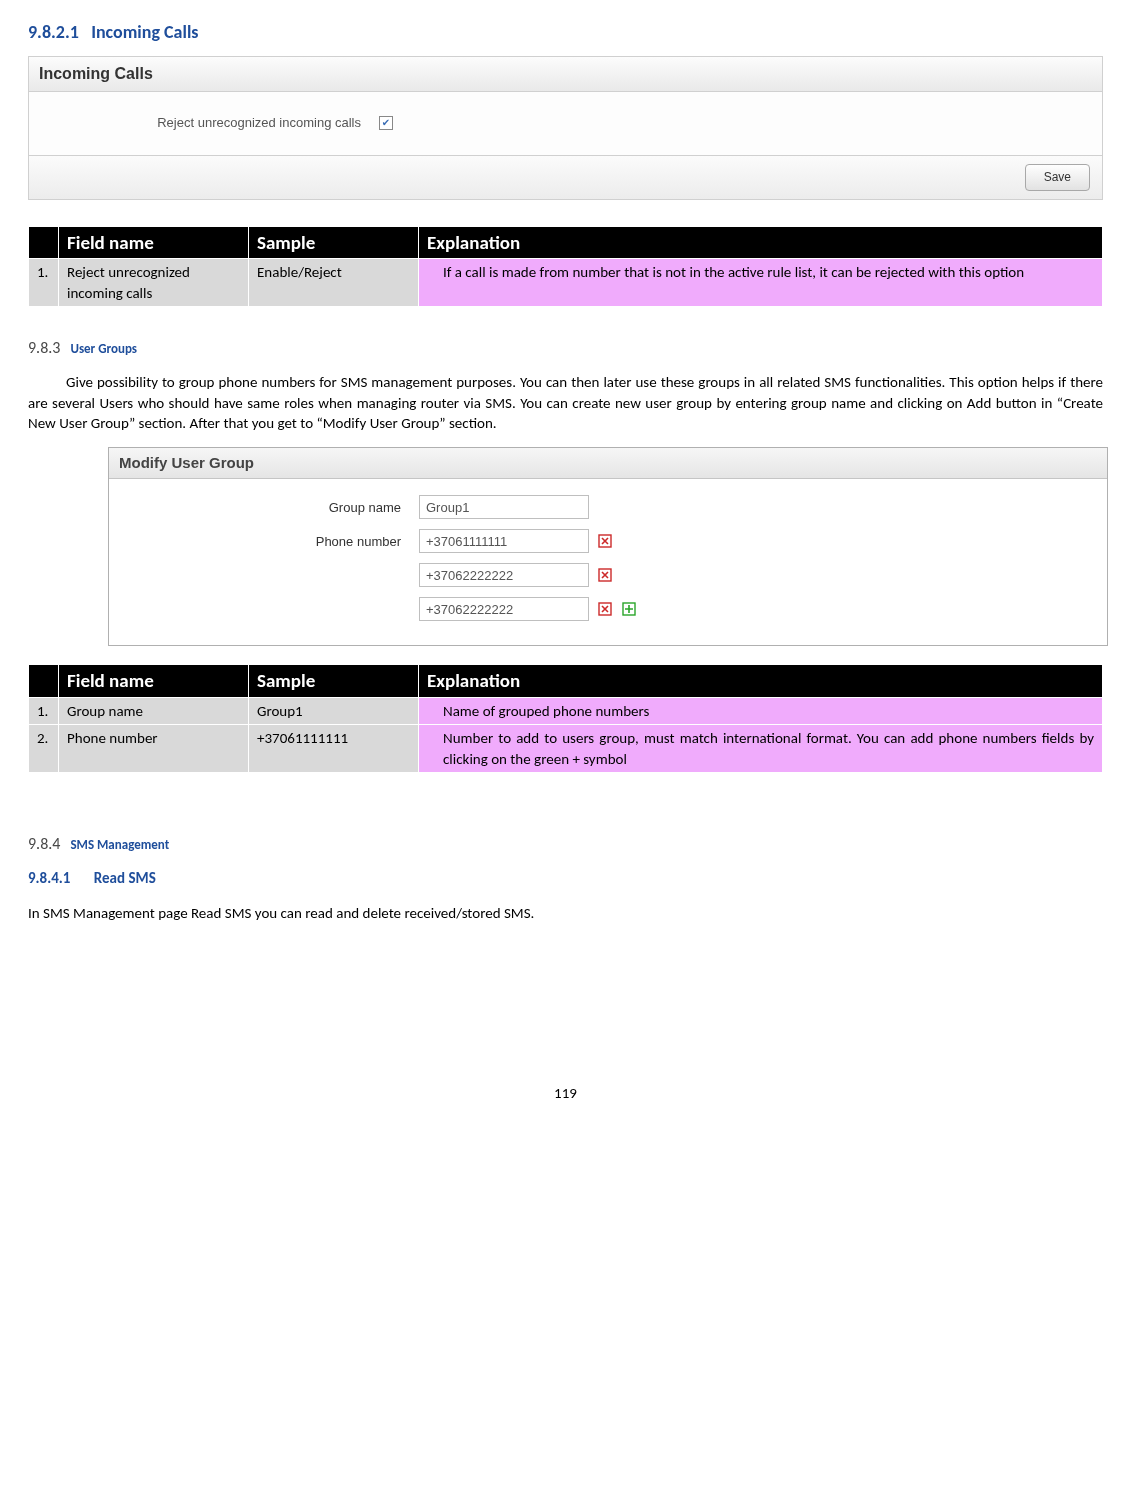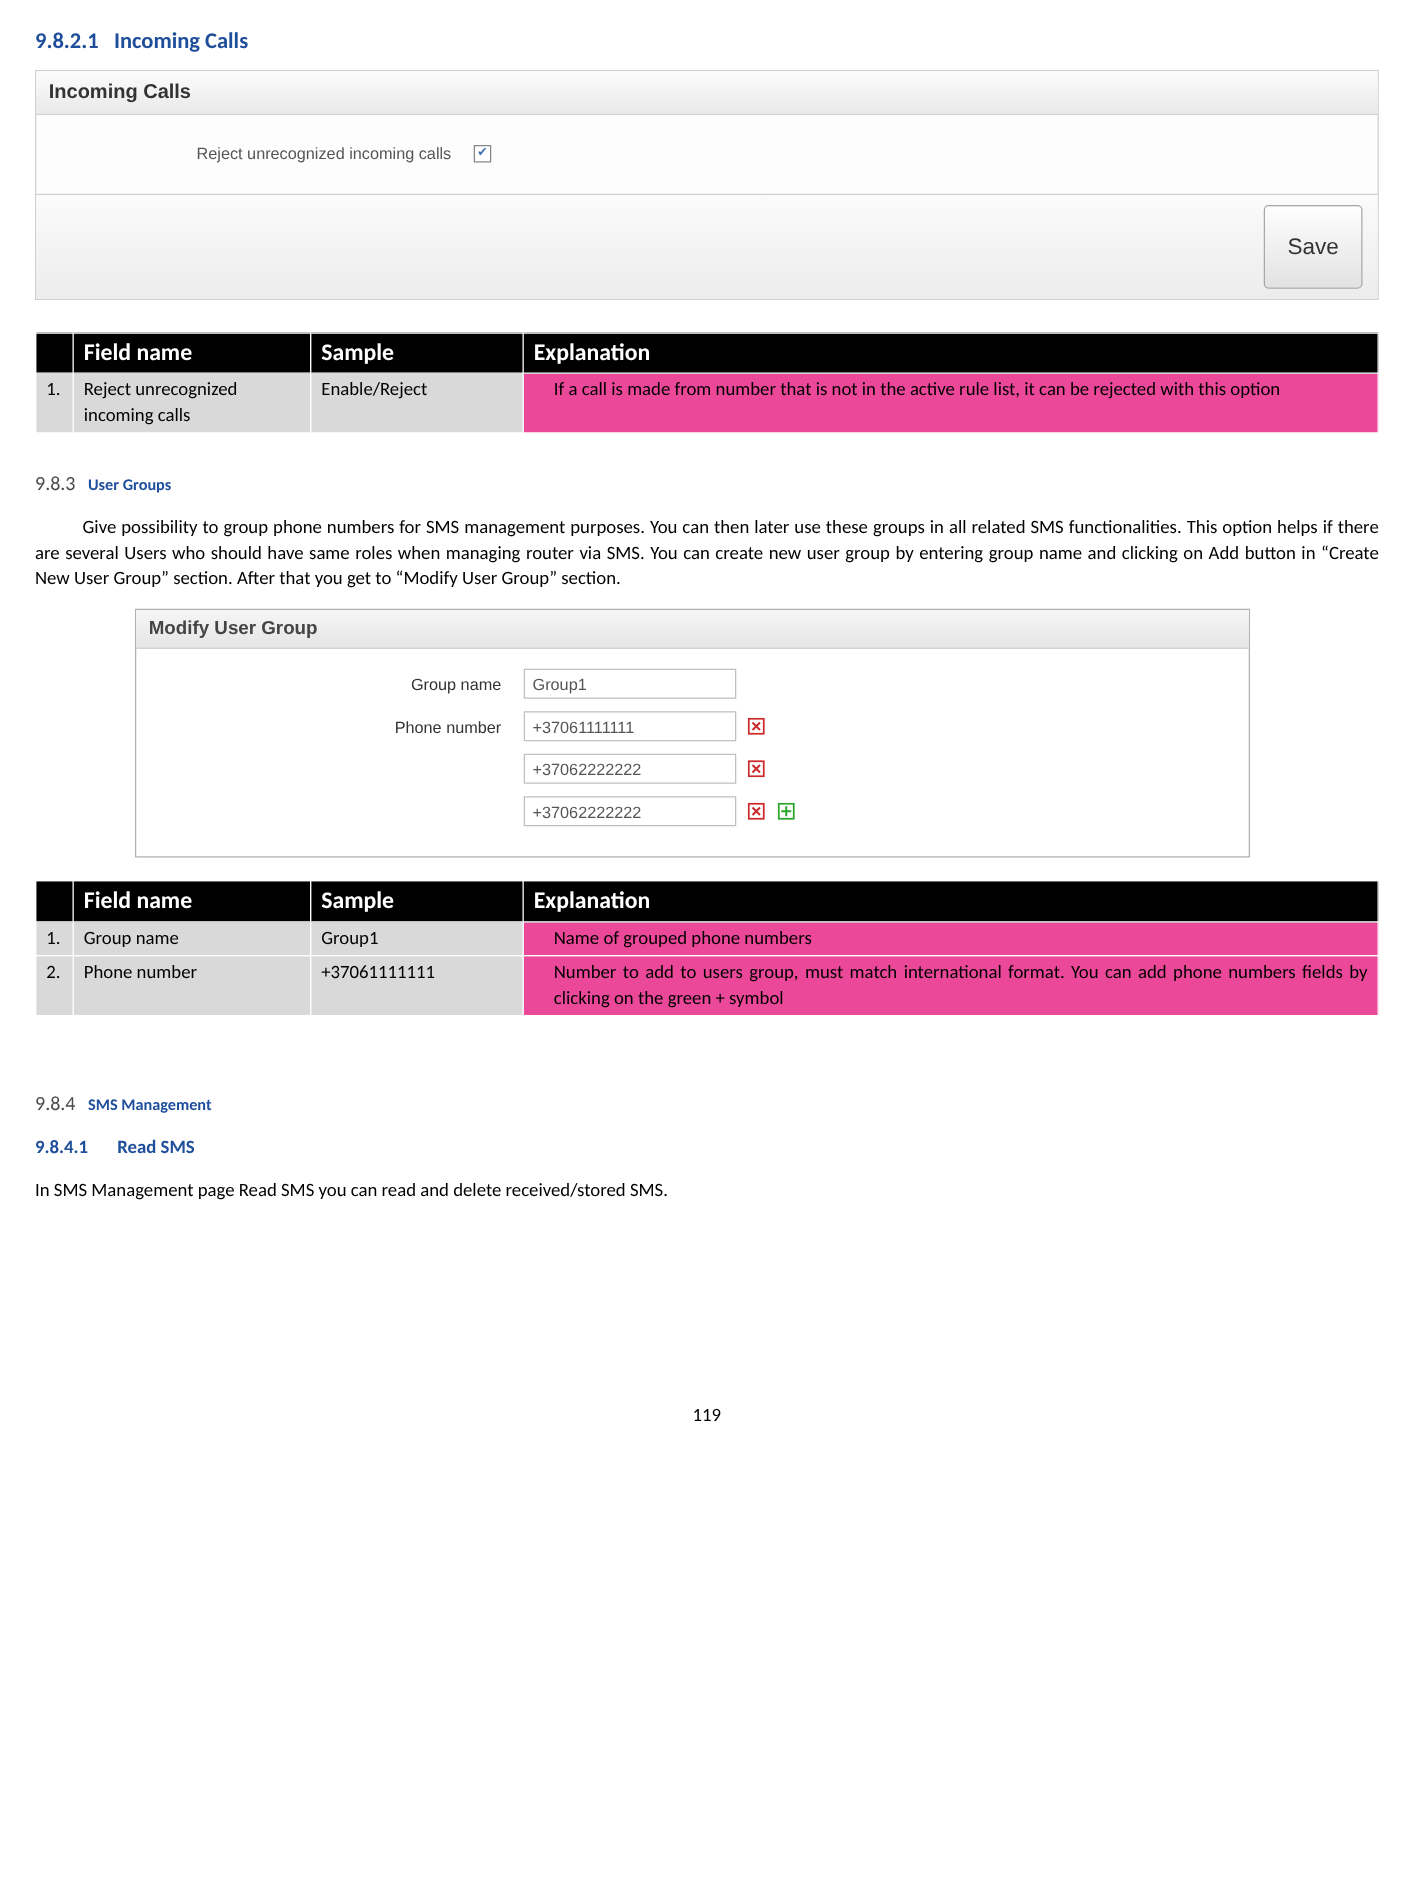--- a/index.html
+++ b/index.html
@@ -54,48 +54,48 @@
     border-top: 1px solid #d0d0d0;
     background: linear-gradient(#fbfbfb, #ececec);
     padding: 8px 12px;
     text-align: right;
   }
   .btn-save {
     display: inline-block;
     border: 1px solid #a8a8a8;
     border-radius: 4px;
     background: linear-gradient(#fefefe, #e2e2e2);
-    padding: 20px 18px;
-    font-size: 18px;
+    padding: 4px 18px;
+    font-size: 12px;
     color: #333;
     font-family: Arial, sans-serif;
   }
   table.field-table {
     border-collapse: collapse;
     width: 100%;
     margin: 0 0 10px 0;
   }
   table.field-table th {
     background: #000; color: #fff; text-align: left; font-weight: bold;
     padding: 3px 8px; font-size: 19px; border: 1px solid #fff;
   }
   table.field-table th.numcol { width: 30px; }
   table.field-table td {
     padding: 3px 8px; font-size: 15px; vertical-align: top;
     border: 1px solid #fff;
   }
   table.field-table td.num { background: #d9d9d9; width: 30px; text-align: left;}
   table.field-table td.fname { background: #d9d9d9; width: 190px;}
   table.field-table td.sample { background: #d9d9d9; width: 170px;}
-  table.field-table td.expl { background: #ec4899; text-align: justify; padding-left: 24px;}
+  table.field-table td.expl { background: #f0abfc; text-align: justify; padding-left: 24px;}
   .para { text-align: justify; margin: 0 0 14px 0; text-indent: 38px;}
   .body-text { margin: 0 0 14px 0;}
   .modify-panel {
     border: 1px solid #b0b0b0;
-    width: 892px;
+    width: 1000px;
     margin: 0 auto 18px 80px;
     font-family: Arial, sans-serif;
   }
   .modify-header {
     background: linear-gradient(#f6f6f6, #e5e5e5);
     border-bottom: 1px solid #c5c5c5;
     padding: 5px 10px;
     font-weight: bold; color: #444; font-size: 15px;
   }
   .modify-body { padding: 16px 20px 14px 20px; }

